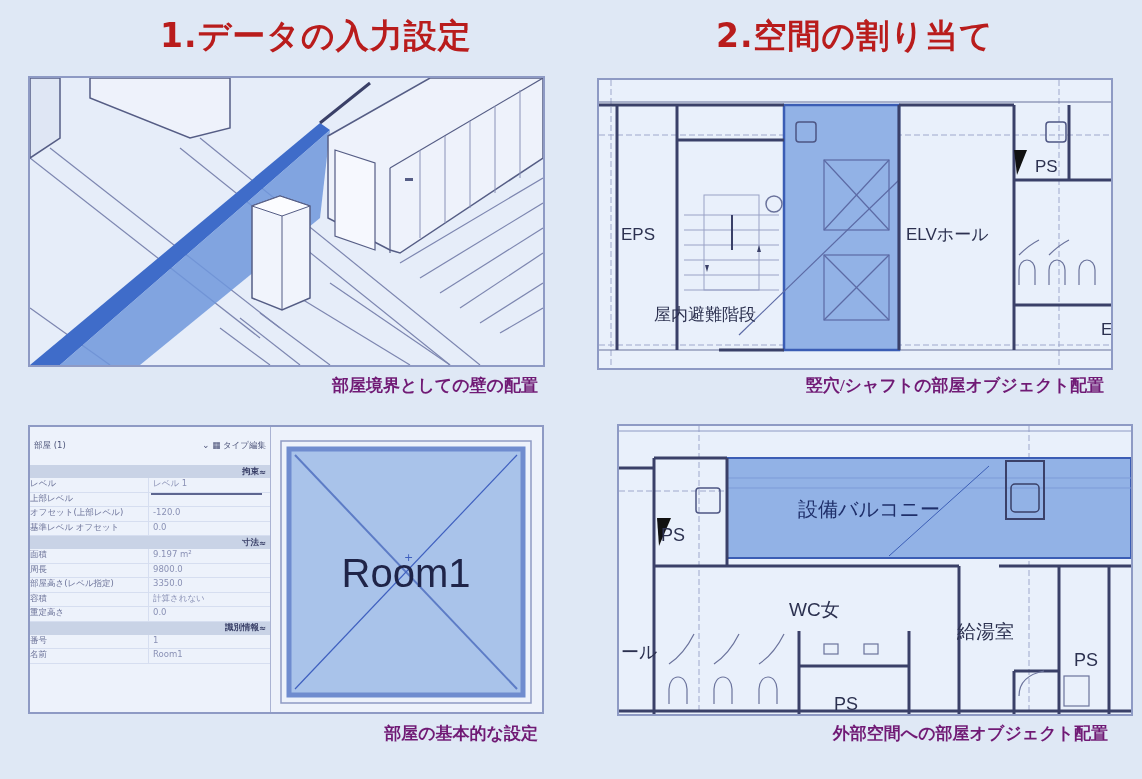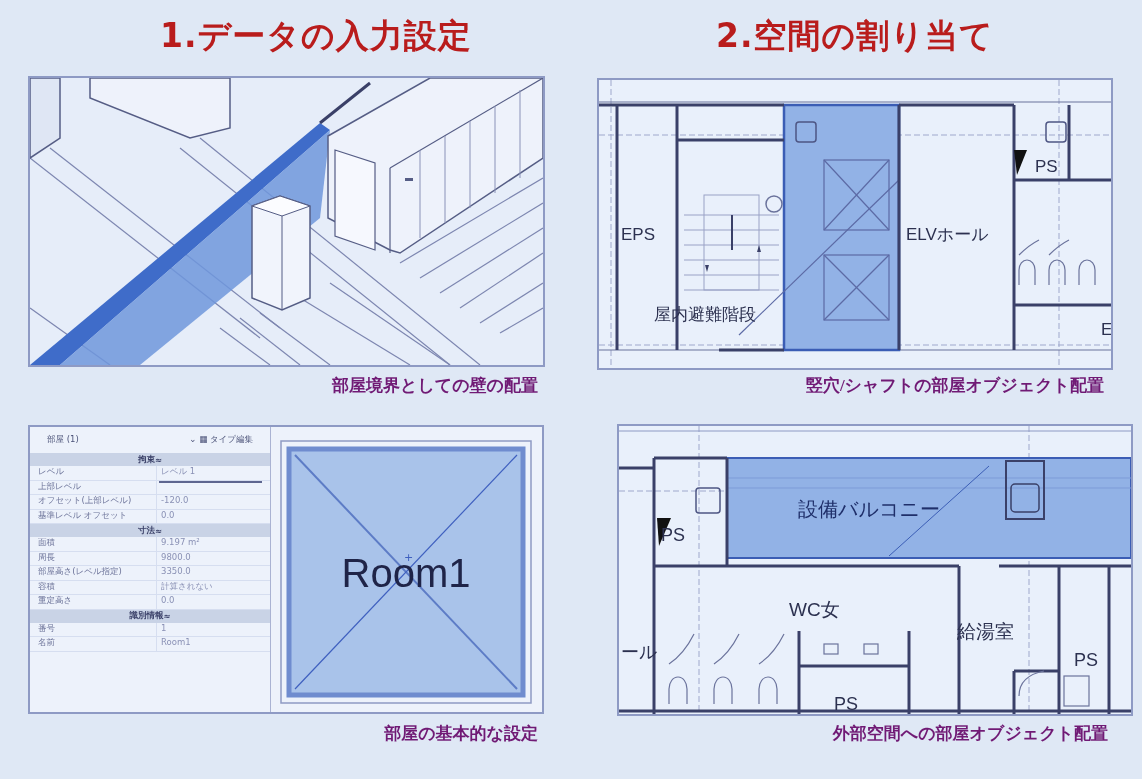--- a/index.html
+++ b/index.html
@@ -3,24 +3,24 @@
 <meta charset="utf-8">
 <style>
   html,body{margin:0;padding:0;}
   body{width:1142px;height:779px;background:#dfe8f5;font-family:"DejaVu Sans","Liberation Sans",sans-serif;position:relative;overflow:hidden;color:#2a2f4a;}
   .title{position:absolute;top:14px;font-size:33px;font-weight:bold;color:#b91c1c;letter-spacing:1px;}
   .caption{position:absolute;font-size:17px;font-weight:bold;color:#701a75;text-align:right;}
   .panel{position:absolute;background:#e9f0fb;border:2px solid #8e9ac4;overflow:hidden;}
   svg{display:block;}
   
   .props{position:absolute;left:0;top:0;width:240px;height:100%;font-size:8.5px;color:#5a6080;}
-  .props .hdr{height:26px;display:flex;align-items:center;justify-content:space-between;padding:0 17px;color:#4b5278;}
-  .props .grp{height:13px;background:#c9d3e6;display:flex;align-items:center;justify-content:center;padding:0 12px;font-weight:bold;color:#3a4068;}
+  .props .hdr{height:38px;display:flex;align-items:center;justify-content:space-between;padding:0 4px;color:#4b5278;}
+  .props .grp{height:13px;background:#c9d3e6;display:flex;align-items:center;justify-content:flex-end;padding:0 4px;font-weight:bold;color:#3a4068;}
   .props .row{height:13.5px;display:flex;border-bottom:1px solid #d6def0;}
-  .props .row .k{width:118px;padding-left:8px;border-right:1px solid #d6def0;color:#6c7399;white-space:nowrap;overflow:hidden;}
+  .props .row .k{width:118px;padding-left:0;border-right:1px solid #d6def0;color:#6c7399;white-space:nowrap;overflow:hidden;}
   .props .row .v{flex:1;padding-left:4px;color:#8a91b5;white-space:nowrap;overflow:hidden;}
   .props .row .v.box{border:1.5px solid #5d6690;margin:0 8px 12px 2px;color:#6c7399;}
   .room-label{font-family:"Liberation Sans","DejaVu Sans",sans-serif;}
 </style>
 </head>
 <body>
 
 <div class="title" style="left:160px;">1.データの入力設定</div>
 <div class="title" style="left:716px;">2.空間の割り当て</div>
 

